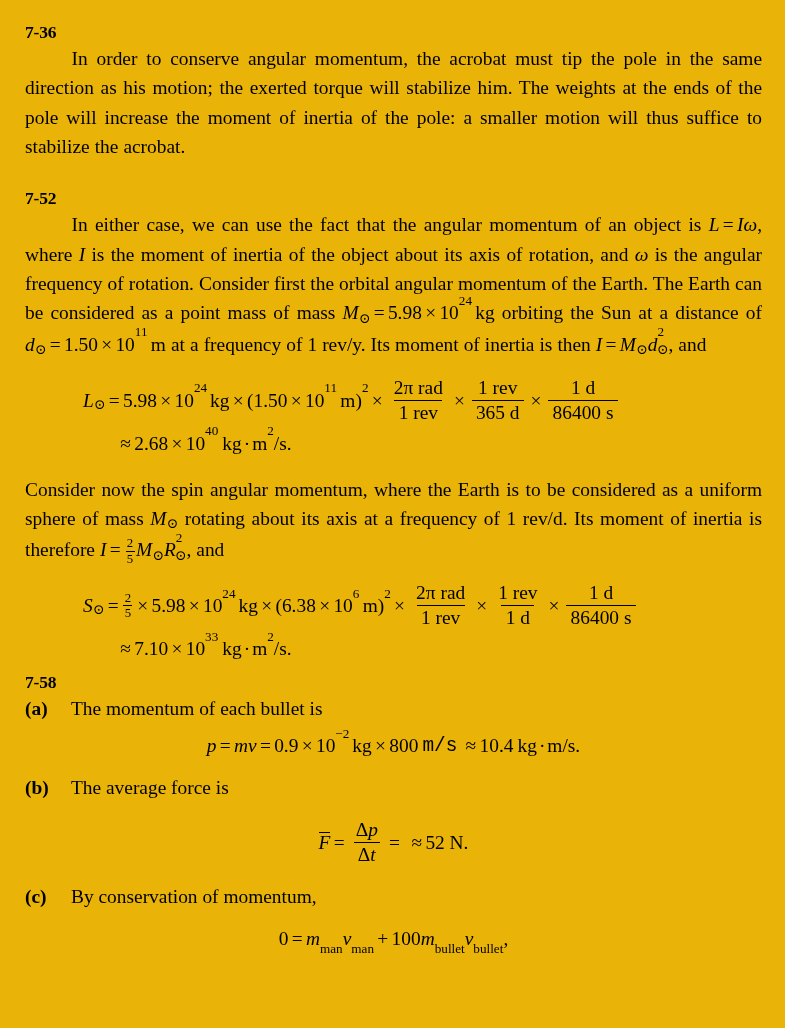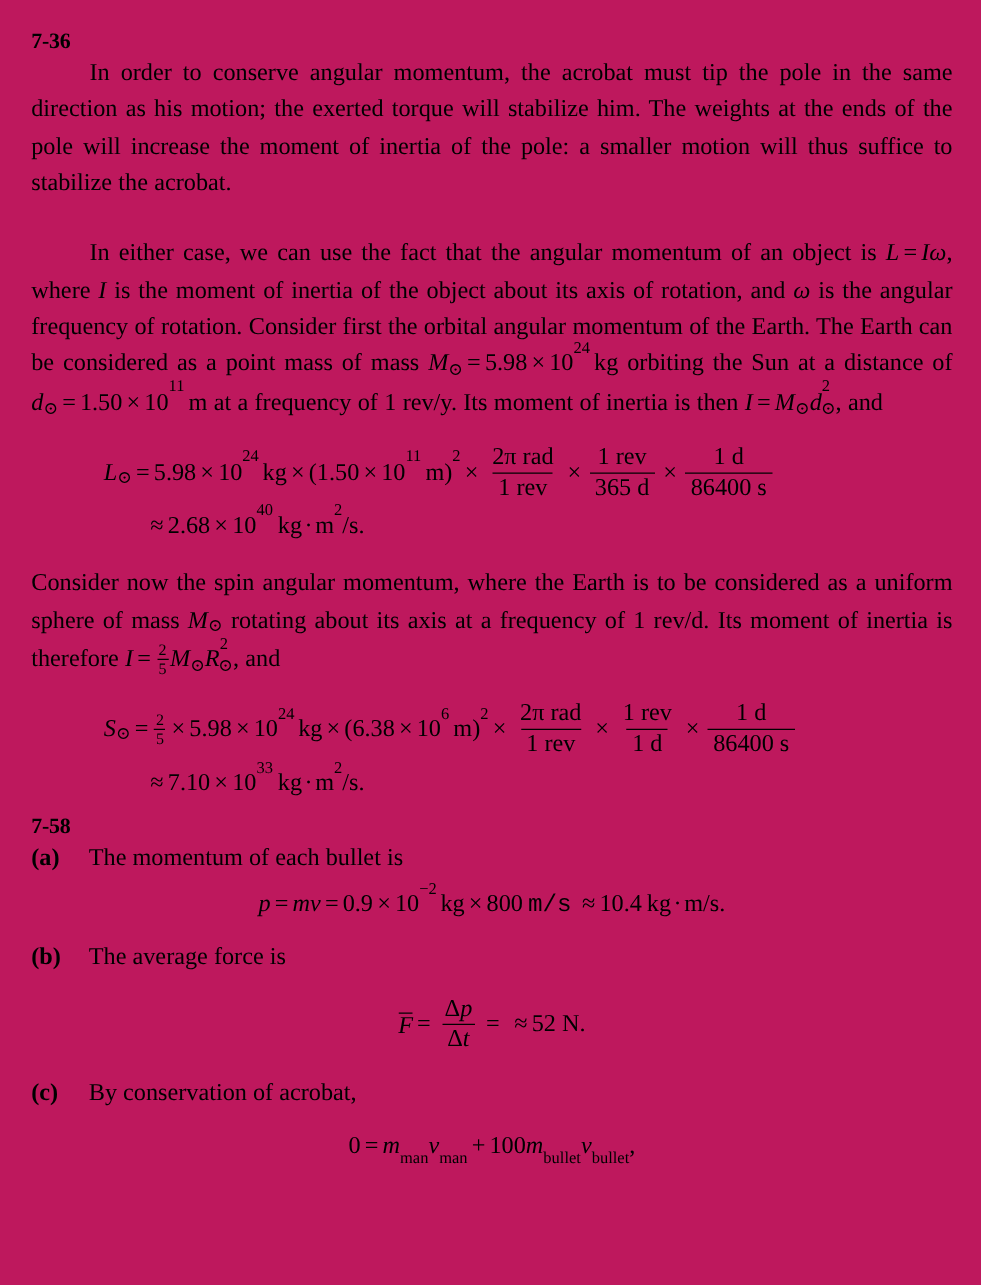--- a/index.html
+++ b/index.html
@@ -9,21 +9,21 @@
     background: #ffffff;
   }
   body {
     font-family: "Liberation Serif", "DejaVu Serif", serif;
     color: #000000;
   }
   #page {
     position: relative;
     width: 785px;
     height: 1028px;
-    background: #be185d;
+    background: #eab308;
     overflow: hidden;
     box-sizing: border-box;
     padding: 22px 23px 0 25px;
   }
   .prob-heading {
     font-weight: bold;
     font-size: 17.5px;
     letter-spacing: -0.2px;
     margin: 0 0 2px 0;
     line-height: 1.15;
@@ -143,20 +143,21 @@
 <div id="page">
 
   <div>
     <div class="prob-heading">7-36</div>
     <p class="para indent">In order to conserve angular momentum, the acrobat must tip the pole in the same direction as his motion; the exerted torque will stabilize him. The weights at the ends of the pole will increase the moment of inertia of the pole: a smaller motion will thus suffice to stabilize the acrobat.</p>
   </div>
 
   <div class="gap-sec"></div>
 
   <div>
+    <div class="prob-heading">7-52</div>
 
     <p class="para indent"><span>In either case, we can use the fact that the angular momentum of an object is </span><span class="m"><span class="mi">L</span><span class="op">=</span><span class="mi">I</span><span class="mi">ω</span></span><span>, where </span><span class="m mi">I</span><span> is the moment of inertia of the object about its axis of rotation, and </span><span class="m mi">ω</span><span> is the angular frequency of rotation. Consider first the orbital angular momentum of the Earth. The Earth can be considered as a point mass of mass </span><span class="m"><span class="mi">M</span><span class="sunsym">⊙</span><span class="op">=</span><span class="mrm">5.98</span><span class="op">×</span><span class="mrm">10</span><sup>24</sup><span class="nbsp"></span><span class="mrm">kg</span></span><span> orbiting the Sun at a distance of </span><span class="m"><span class="mi">d</span><span class="sunsym">⊙</span><span class="op">=</span><span class="mrm">1.50</span><span class="op">×</span><span class="mrm">10</span><sup>11</sup><span class="nbsp"></span><span class="mrm">m</span></span><span> at a frequency of 1 rev/y. Its moment of inertia is then </span><span class="m"><span class="mi">I</span><span class="op">=</span><span class="mi">M</span><span class="sunsym">⊙</span><span class="mi">d</span><sup>2</sup><span class="sunsym" style="margin-left:-0.52em;">⊙</span></span><span>, and</span></p>
 
     <div class="spacer-16"></div>
 
     <div class="eq-block">
       <div class="eq-line eq-indent-1">
         <span class="m mi">L</span>
           <span class="sunsym">⊙</span>
         <span class="m op">=</span>
@@ -298,21 +299,21 @@
       </span>
       <span class="m op">=</span>
       <span class="m op" style="margin-left:5px;">≈</span>
       <span class="m">52 N.</span>
     </div>
 
     <div class="spacer-16"></div>
 
     <div class="list-row">
       <span class="list-label">(c)</span>
-      <span class="list-text">By conservation of acrobat,</span>
+      <span class="list-text">By conservation of momentum,</span>
     </div>
 
     <div class="spacer-16"></div>
 
     <div class="eq-line center">
       <span class="m">0</span>
       <span class="m op">=</span>
       <span class="m"><span class="mi">m</span><sub class="mrm">man</sub><span class="mi">v</span><sub class="mrm">man</sub></span>
       <span class="m op">+</span>
       <span class="m"><span class="mrm">100</span><span class="mi">m</span><sub class="mrm">bullet</sub><span class="mi">v</span><sub class="mrm">bullet</sub><span class="mrm">,</span></span>

